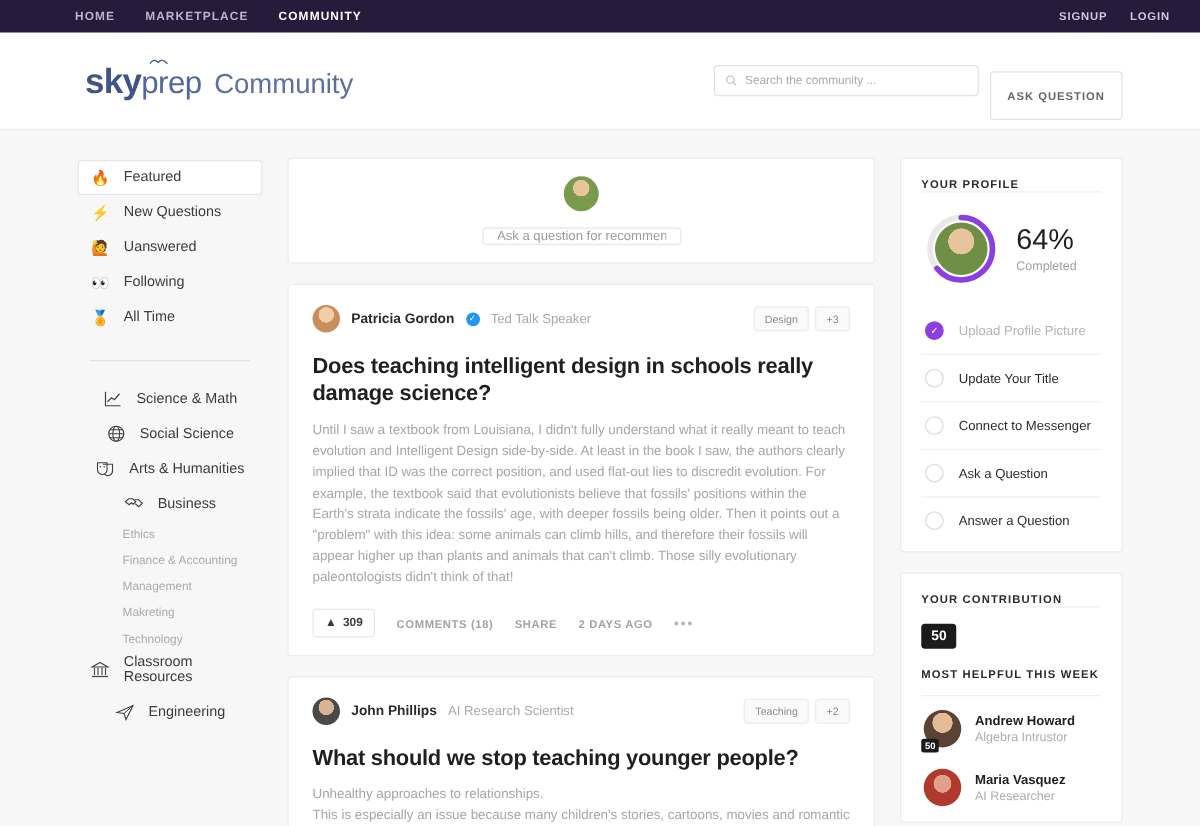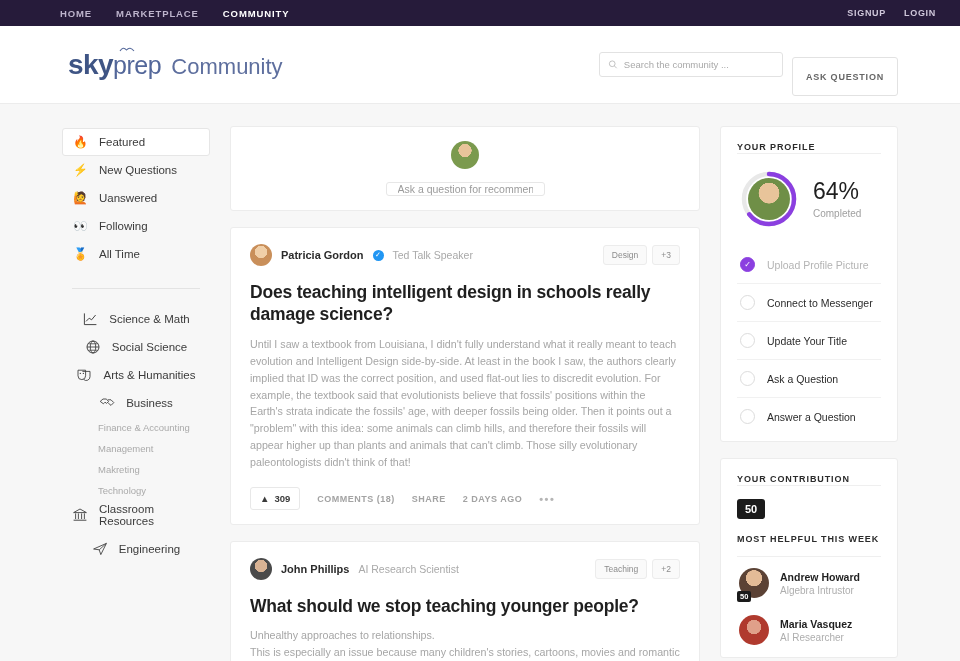--- a/index.html
+++ b/index.html
@@ -73,21 +73,21 @@
     color: #53679a;
   }
   .logo-community {
     font-size: 22px;
     color: #5e6f9e;
     margin-left: 10px;
     font-weight: normal;
   }
   .header-right { margin-left: auto; display: flex; align-items: center; gap: 9px; }
   .search-box {
-    width: 184px;
+    width: 212px;
     height: 25px;
     border: 1px solid #e2e2e2;
     border-radius: 3px;
     display: flex;
     align-items: center;
     padding: 0 8px;
     background: #fff;
     gap: 6px;
   }
   .search-box input {
@@ -446,20 +446,21 @@
       </svg>
       <span>Arts &amp; Humanities</span>
     </div>
     <div class="cat-item">
       <svg class="cat-icon" viewBox="0 0 20 20">
         <path d="M1.5 8 L5 5 H9 L12 8 L9.5 10.5 L7.5 9 L5.5 11 Z" fill="none" stroke="currentColor" stroke-width="1.1"></path>
         <path d="M11 6 H15 L18.5 9.5 L15 13 L11.5 10" fill="none" stroke="currentColor" stroke-width="1.1"></path>
       </svg>
       <span>Business</span>
     </div>
+    <div class="sub-item">Ethics</div>
     <div class="sub-item">Finance &amp; Accounting</div>
     <div class="sub-item">Management</div>
     <div class="sub-item">Makreting</div>
     <div class="sub-item">Technology</div>
     <div class="cat-item">
       <svg class="cat-icon" viewBox="0 0 20 20">
         <path d="M2 7 L10 2.5 L18 7 Z" fill="none" stroke="currentColor" stroke-width="1.1"></path>
         <path d="M4.5 8 V15 M8 8 V15 M12 8 V15 M15.5 8 V15" stroke="currentColor" stroke-width="1.1"></path>
         <path d="M2 16.5 H18" stroke="currentColor" stroke-width="1.2"></path>
       </svg>
@@ -539,25 +540,25 @@
           <div class="pct">64%</div>
           <div class="pct-label">Completed</div>
         </div>
       </div>
       <div class="check-row">
         <span class="circ done">✓</span>
         <span class="check-label muted">Upload Profile Picture</span>
       </div>
       <div class="check-row">
         <span class="circ"></span>
-        <span class="check-label">Connect to Messenger</span>
+        <span class="check-label">Update Your Title</span>
       </div>
       <div class="check-row">
         <span class="circ"></span>
-        <span class="check-label">Update Your Title</span>
+        <span class="check-label">Connect to Messenger</span>
       </div>
       <div class="check-row">
         <span class="circ"></span>
         <span class="check-label">Ask a Question</span>
       </div>
       <div class="check-row">
         <span class="circ"></span>
         <span class="check-label">Answer a Question</span>
       </div>
     </div>

